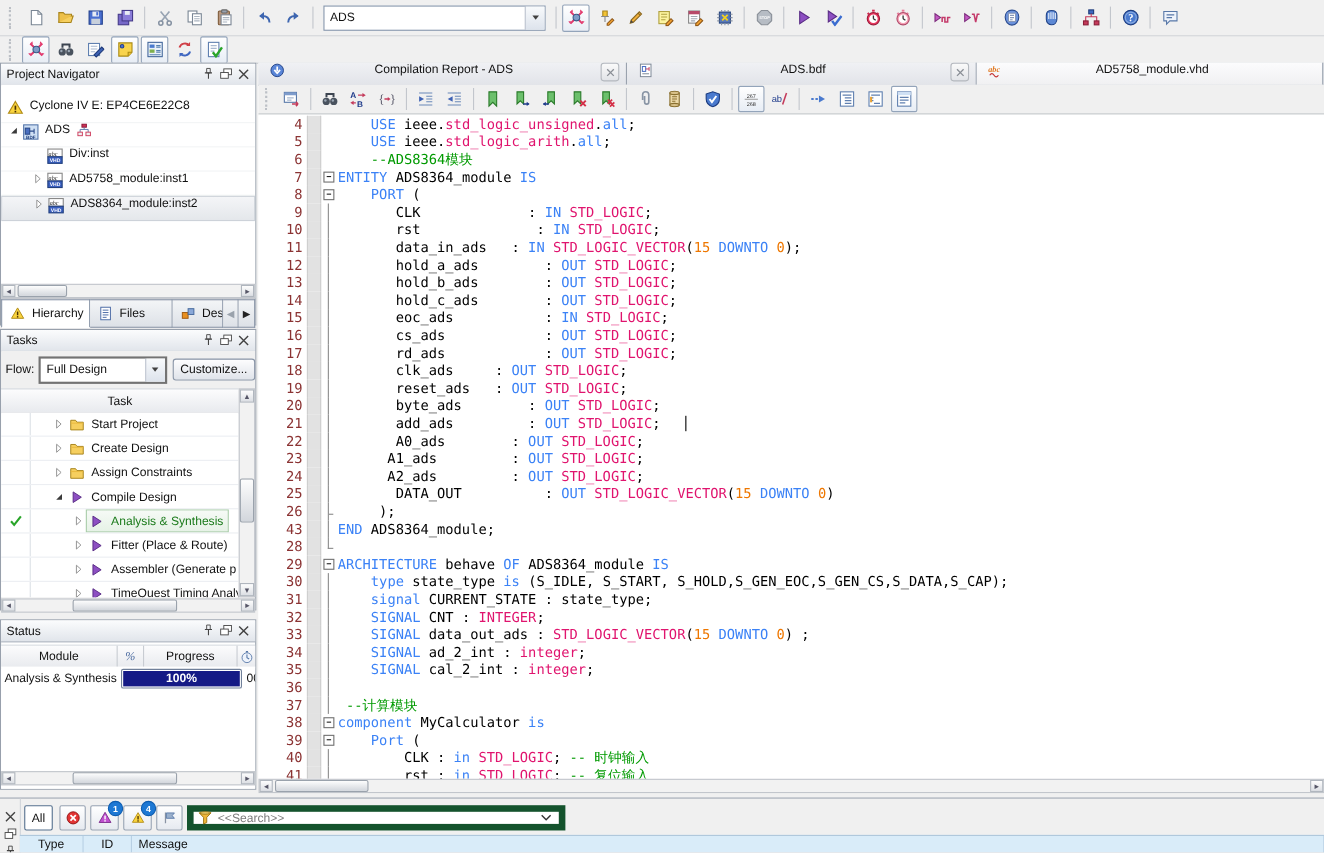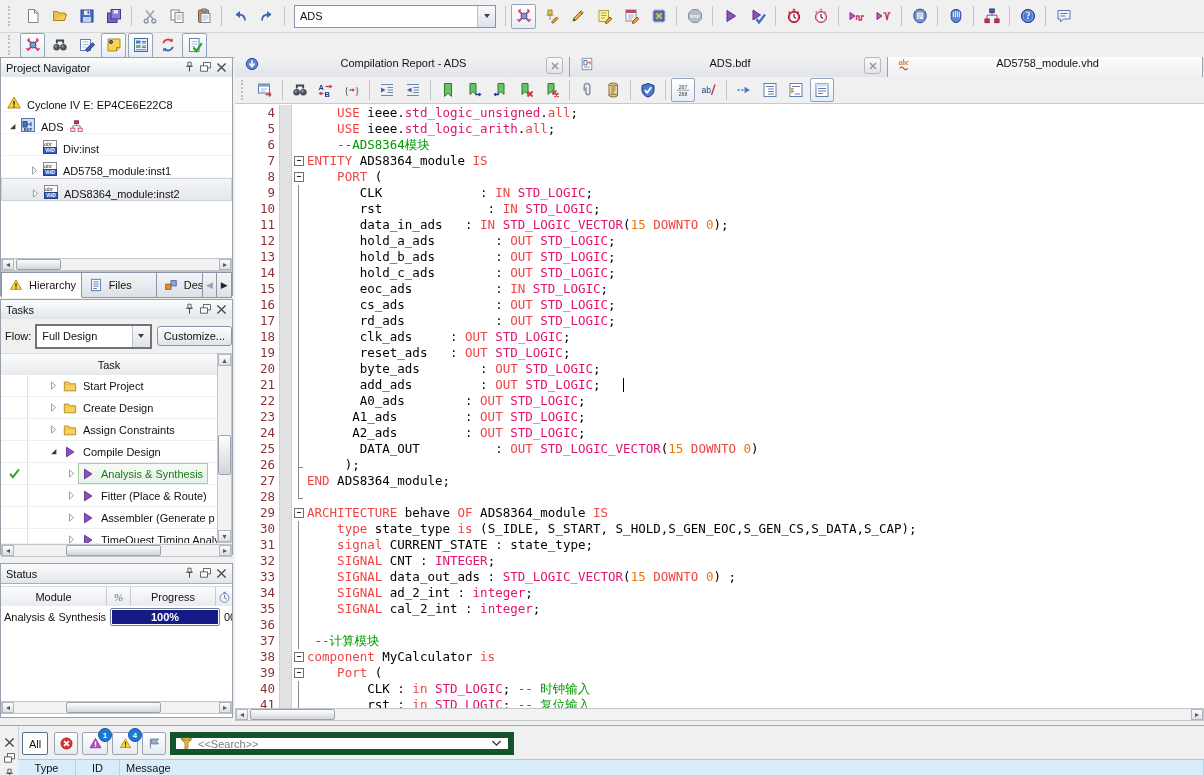--- a/index.html
+++ b/index.html
@@ -26,21 +26,21 @@
   .panel{position:absolute;left:0;width:233px;background:#fff;border:1px solid #98a0ac;box-sizing:border-box}
   #pn{top:57px;height:239px}
   #tasks{top:299px;height:256px;background:#f0f0f0}
   #status{top:563px;height:155px}
   .ptitle{height:19px;background:linear-gradient(#fbfcfd,#e1e5eb);border-bottom:1px solid #a8b0bc;
           display:flex;align-items:center;padding:0 3px 0 5px}
   .ptitle .sp{flex:1}
   .tbicon{width:15px;height:14px;display:flex;align-items:center;justify-content:center;margin-left:1px}
   
   #pn-tree{position:absolute;top:19px;left:0;right:0;height:181px;overflow:hidden;padding-top:13px;background:#fff}
-  .pnrow{height:21px;display:flex;align-items:flex-end;border-bottom:1px solid #f2f4f6;white-space:nowrap}
+  .pnrow{height:21px;display:flex;align-items:flex-start;border-bottom:1px solid #f2f4f6;white-space:nowrap}
   .pnrow.sel{background:linear-gradient(#f4f5f7,#e4e7eb);border:1px solid #cdd2d9}
   .ticon{width:18px;flex:none;display:flex;justify-content:center}
   .tlabel{padding:0 4px}
   .exp{width:14px;flex:none;display:flex;justify-content:center}
   
   #pn-tabs{position:absolute;left:0;right:0;top:213px;height:26px;display:flex;background:#f0f0f0;border-top:1px solid #c0c4ca}
   .pntab{height:100%;box-sizing:border-box;border:1px solid #8a96a8;border-left-width:0;
          background:linear-gradient(#f3f5f7,#dde1e7);display:flex;align-items:center;padding-left:5px;overflow:hidden}
   .pntab:first-child{border-left-width:1px}
   .pntab.active{background:#fff;border-bottom-color:#fff}
@@ -100,21 +100,21 @@
   .gstrip{width:11px;flex:none;background:#e2e2e2;border-left:1px solid #cfcfcf;border-right:1px solid #cfcfcf}
   .fold{width:15px;flex:none;position:relative}
   .fold.b::before{content:"";position:absolute;left:2px;top:3px;width:8px;height:8px;border:1px solid #707070;background:#fff}
   .fold.b::after{content:"";position:absolute;left:5px;top:7px;width:4px;height:1px;background:#222}
   .fold.l::before{content:"";position:absolute;left:6px;top:0;height:16px;width:1px;background:#8a8a8a}
   .fold.t::before{content:"";position:absolute;left:6px;top:0;height:16px;width:1px;background:#8a8a8a}
   .fold.t::after{content:"";position:absolute;left:7px;top:10px;width:4px;height:1px;background:#8a8a8a}
   .fold.e::before{content:"";position:absolute;left:6px;top:0;height:10px;width:1px;background:#8a8a8a}
   .fold.e::after{content:"";position:absolute;left:6px;top:9px;width:5px;height:1px;background:#8a8a8a}
   .ctext{flex:1;white-space:pre;position:relative}
-  .sg-p{color:#000}.sg-k{color:#ef4444}.sg-t{color:#e0146e}.sg-n2{color:#ee7700}.sg-c{color:#009a00}
+  .sg-p{color:#000}.sg-k{color:#3b82f6}.sg-t{color:#e0146e}.sg-n2{color:#ee7700}.sg-c{color:#009a00}
   .caret{position:absolute;top:1px;width:1px;height:14px;background:#000}
   
   #msgs{position:absolute;left:0;right:0;top:725px;height:50px;background:#f0f0f0;border-top:1px solid #a0a8b4}
   #msgs-strip{position:absolute;left:0;top:0;width:18px;bottom:0;border-right:1px solid #d0d4da}
   .stripicon{position:absolute;left:2px;width:14px;height:14px;display:flex;align-items:center;justify-content:center}
   .fbtn{position:absolute;top:6px;height:23px;border:1px solid #98a4b4;border-radius:2px;box-sizing:border-box;
         background:linear-gradient(#ffffff,#e6eaf0);display:flex;align-items:center;justify-content:center}
   .fbtn.pressed{border-color:#55708e;background:#fff}
   .badge{position:absolute;top:-5px;right:-5px;width:12px;height:12px;border-radius:50%;background:#1d78d4;
          color:#fff;font-size:8px;font-weight:bold;display:flex;align-items:center;justify-content:center;border:1px solid #0c5cb0}
@@ -1118,21 +1118,21 @@
           <span class="fold l"></span>
           <span class="ctext"><span class="sg-p">       DATA_OUT          : </span><span class="sg-k">OUT</span><span class="sg-p"> </span><span class="sg-t">STD_LOGIC_VECTOR</span><span class="sg-p">(</span><span class="sg-n2">15</span><span class="sg-p"> </span><span class="sg-k">DOWNTO</span><span class="sg-p"> </span><span class="sg-n2">0</span><span class="sg-p">)</span></span>
         </div>
         <div class="cl">
           <span class="lnum">26</span>
           <span class="gstrip"></span>
           <span class="fold t"></span>
           <span class="ctext"><span class="sg-p">     );</span></span>
         </div>
         <div class="cl">
-          <span class="lnum">27</span>
+          <span class="lnum">43</span>
           <span class="gstrip"></span>
           <span class="fold l"></span>
           <span class="ctext"><span class="sg-k">END</span><span class="sg-p"> ADS8364_module;</span></span>
         </div>
         <div class="cl">
           <span class="lnum">28</span>
           <span class="gstrip"></span>
           <span class="fold e"></span>
           <span class="ctext"></span>
         </div>

